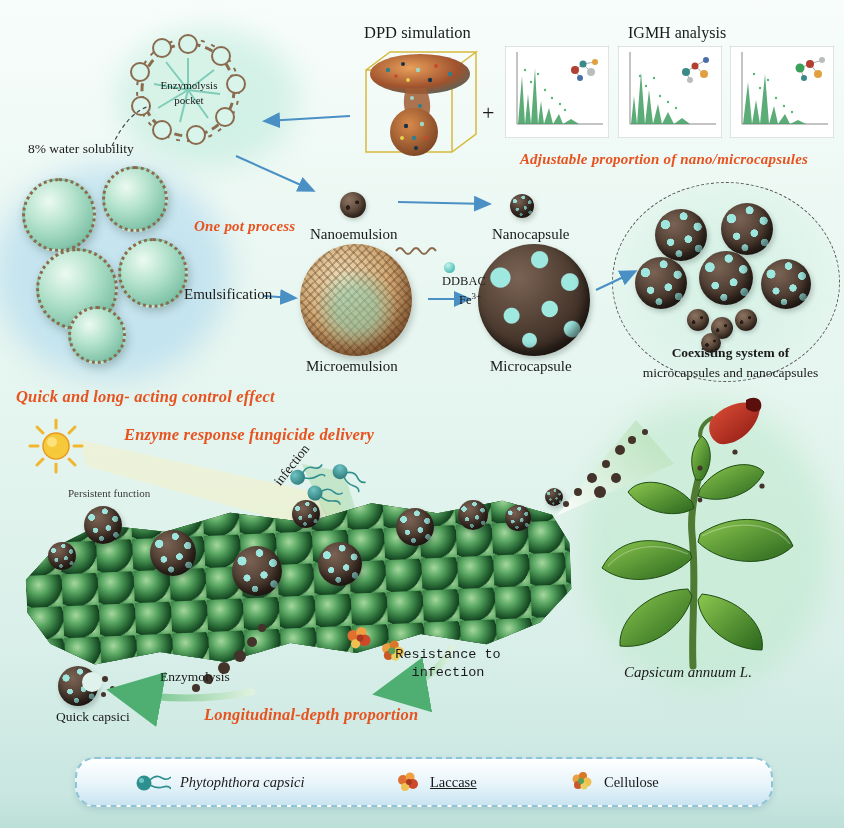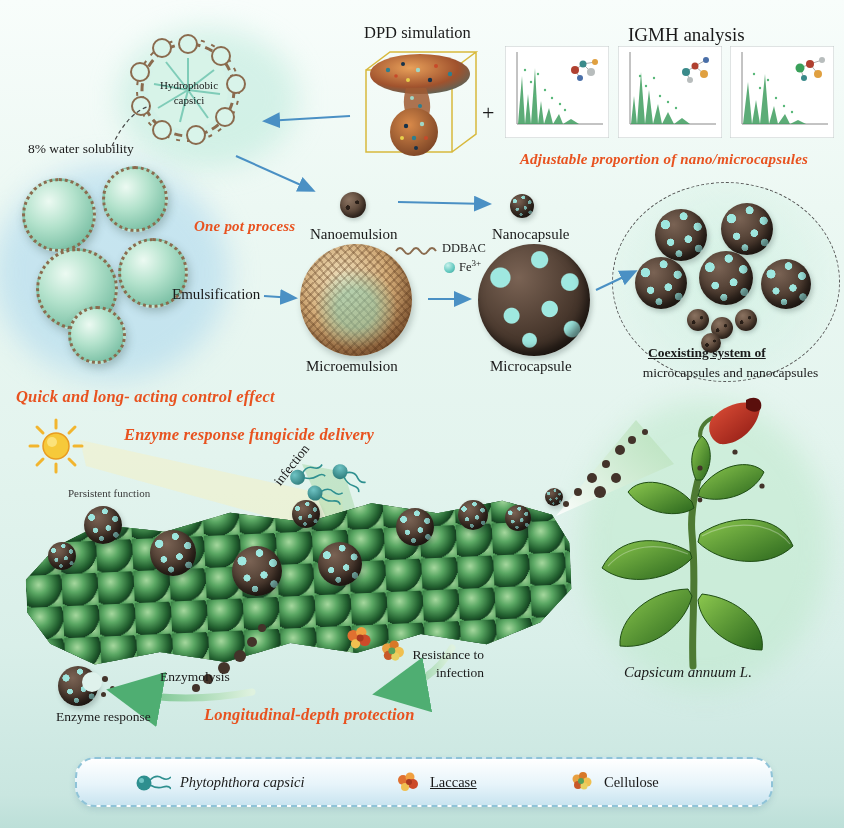--- a/index.html
+++ b/index.html
@@ -6,21 +6,21 @@
   #canvas {
     position:relative; width:844px; height:828px; overflow:hidden;
     background: linear-gradient(180deg,#f8fdfb 0%, #ecf8f3 25%, #e3f4ee 55%, #d9efe9 78%, #c9e6e0 96%, #bcdfd8 100%);
     font-family:"Liberation Serif", serif; color:#1a1a1a;
   }
   .abs { position:absolute; }
   .txt { position:absolute; line-height:1.35; }
   .orange { color:#e8521f; font-weight:700; font-style:italic; font-size:16px; letter-spacing:.2px; }
   .s15 { font-size:15px; }
   .s13 { font-size:13.5px; }
-  .s12 { font-size:12.5px; }
+  .s12 { font-size:12.5px;margin-top:33px; }
   .pre { white-space:pre-line; }
   .ital { font-style:italic; }
   .bold { font-weight:700; }
   .bgblob { position:absolute; border-radius:50%; filter:blur(14px); }
 
   
   .mcap { position:absolute; border-radius:50%;
     background-image:
       radial-gradient(circle at 20% 30%, #9fe8e0 0 8%, rgba(0,0,0,0) 9%),
       radial-gradient(circle at 55% 14%, #9fe8e0 0 7%, rgba(0,0,0,0) 8%),
@@ -412,47 +412,47 @@
       <circle cx="224" cy="668" r="6"></circle>
         <circle cx="208" cy="679" r="5"></circle>
         <circle cx="196" cy="688" r="4"></circle>
     </g>
 
     <use href="#zoo" x="288" y="462" width="36" height="24" transform="rotate(-15 306 474)"></use>
     <use href="#zoo" x="306" y="482" width="36" height="24" transform="rotate(12 324 494)"></use>
     <use href="#zoo" x="330" y="464" width="36" height="24" transform="rotate(35 348 476)"></use>
   </svg>
 
-  <div class="txt" style="left:146px;top:78px;width:86px;text-align:center;font-size:11px;z-index:6;">Hydrophobic capsici</div>
+  <div class="txt" style="left:146px;top:78px;width:86px;text-align:center;font-size:11px;z-index:6;">Enzymolysis pocket</div>
   <div class="txt s13" style="left:28px;top:140px;z-index:6;">8% water solubility</div>
   <div class="txt" style="left:364px;top:22px;font-size:16.5px;z-index:6;">DPD simulation</div>
   <div class="txt" style="left:482px;top:98px;font-size:22px;z-index:6;">+</div>
-  <div class="txt" style="left:628px;top:22px;font-size:19px;z-index:6;">IGMH analysis</div>
+  <div class="txt" style="left:628px;top:22px;font-size:16px;z-index:6;">IGMH analysis</div>
 
   <div class="txt orange" style="left:488px;top:149px;width:352px;font-size:15px;text-align:center;z-index:6;">Adjustable proportion of nano/microcapsules</div>
   <div class="txt orange" style="left:194px;top:216px;font-size:15px;z-index:6;">One pot process</div>
   <div class="txt s15" style="left:310px;top:224px;z-index:6;">Nanoemulsion</div>
   <div class="txt s15" style="left:492px;top:224px;z-index:6;">Nanocapsule</div>
   <div class="txt s12" style="left:442px;top:240px;z-index:6;">DDBAC</div>
   <div class="txt s12" style="left:459px;top:257px;z-index:6;"><span>Fe</span><sup style="font-size:9px;">3+</sup></div>
-  <div class="txt s15" style="left:172px;top:284px;z-index:6;">Emulsification</div>
+  <div class="txt s15" style="left:184px;top:284px;z-index:6;">Emulsification</div>
   <div class="txt s15" style="left:306px;top:356px;z-index:6;">Microemulsion</div>
   <div class="txt s15" style="left:490px;top:356px;z-index:6;">Microcapsule</div>
-  <div class="txt s13 bold" style="left:648px;top:344px;width:165px;text-align:left;z-index:6;text-decoration:underline;">Coexisting system of</div>
+  <div class="txt s13 bold" style="left:648px;top:344px;width:165px;text-align:center;z-index:6;">Coexisting system of</div>
   <div class="txt s13" style="left:628px;top:364px;width:205px;text-align:center;z-index:6;">microcapsules and nanocapsules</div>
 
   <div class="txt orange" style="left:16px;top:386px;font-size:16.5px;z-index:6;">Quick and long- acting control effect</div>
   <div class="txt orange" style="left:124px;top:424px;font-size:16.5px;z-index:6;">Enzyme response fungicide delivery</div>
   <div class="txt" style="left:68px;top:486px;font-size:11px;color:#3a3a3a;z-index:6;">Persistent function</div>
   <div class="txt s13" style="left:268px;top:456px;transform:rotate(-52deg);z-index:6;">infection</div>
   <div class="txt s13" style="left:160px;top:668px;z-index:6;">Enzymolysis</div>
-  <div class="txt s13" style="left:56px;top:708px;z-index:6;">Enzyme response</div>
-  <div class="txt s13 pre" style="left:372px;top:646px;width:112px;text-align:right;z-index:6;">Resistance to
+  <div class="txt s13" style="left:56px;top:708px;z-index:6;">Quick capsici</div>
+  <div class="txt s13 pre" style="left:392px;top:646px;width:112px;text-align:center;z-index:6;font-family:Liberation Mono, monospace;">Resistance to
 infection</div>
-  <div class="txt orange" style="left:204px;top:704px;font-size:16.5px;z-index:6;">Longitudinal-depth protection</div>
+  <div class="txt orange" style="left:204px;top:704px;font-size:16.5px;z-index:6;">Longitudinal-depth proportion</div>
   <div class="txt s15 ital" style="left:624px;top:662px;z-index:6;">Capsicum annuum L.</div>
 
   <div class="legend-bar" style="z-index:6;">
     <div class="legend-item" style="left:58px;">
       <svg width="36" height="24" viewBox="0 0 36 24">
         <circle cx="9" cy="13" r="7.5" fill="#2e8f8f"></circle>
         <circle cx="6.5" cy="10.5" r="2.5" fill="#6fc4c4"></circle>
         <path d="M15,10 q6,-6 12,-2 q5,3 9,-1" stroke="#2e8f8f" stroke-width="1.6" fill="none"></path>
         <path d="M15,15 q7,4 13,2 q6,-2 8,2" stroke="#2e8f8f" stroke-width="1.6" fill="none"></path>
       </svg>

